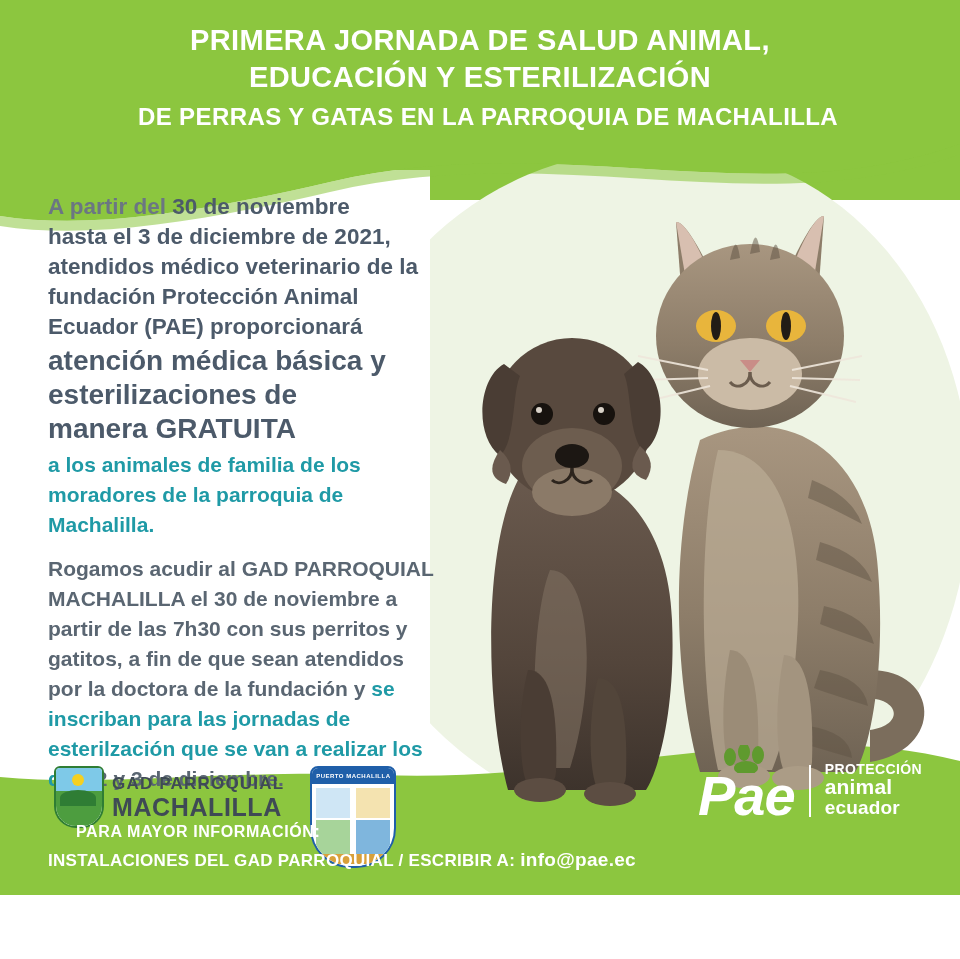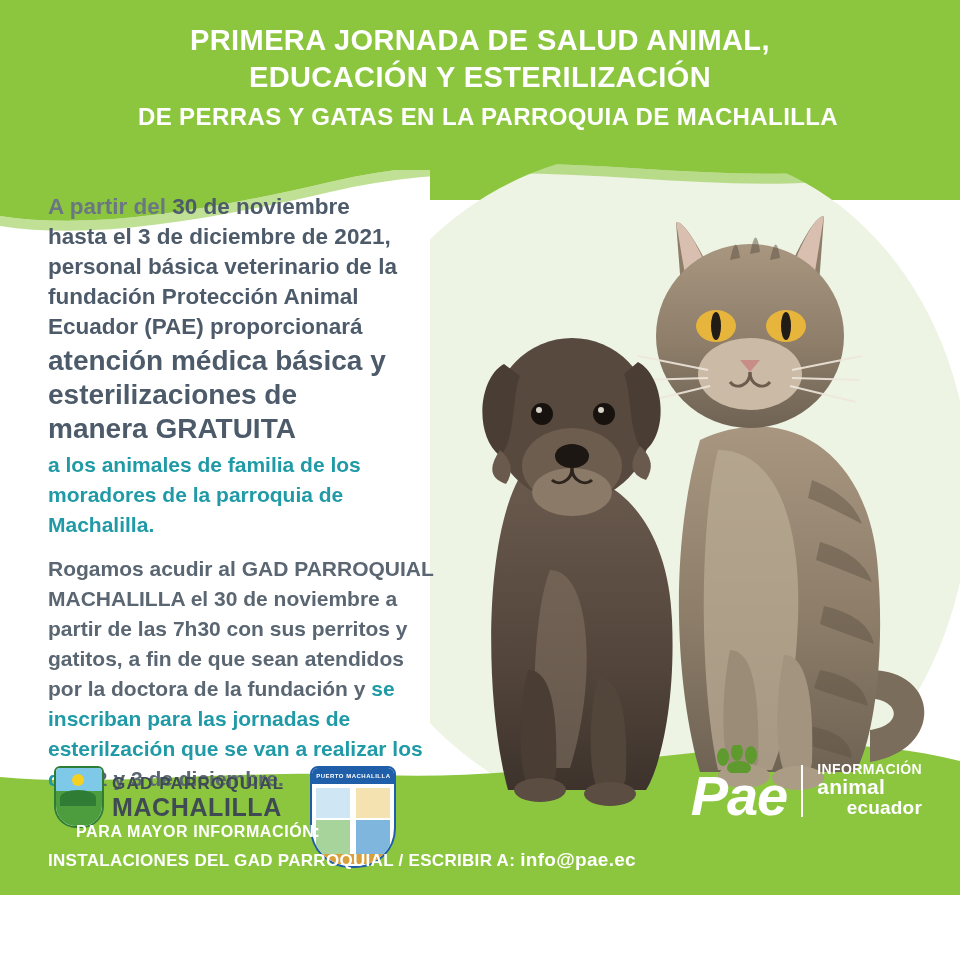--- a/index.html
+++ b/index.html
@@ -259,21 +259,21 @@
     background: #ffffff;
     margin: 0 4px 4px 4px;
   }
   .pae-sub {
     color: #ffffff;
     line-height: 1.02;
     padding-bottom: 4px;
   }
   .pae-sub .s1 { font-size: 14px; font-weight: bold; letter-spacing: 0.4px; }
   .pae-sub .s2 { font-size: 21px; font-weight: bold; letter-spacing: 0.2px; }
-  .pae-sub .s3 { font-size: 19px; font-weight: bold; letter-spacing: 0.2px; text-align: right; }
+  .pae-sub .s3 { font-size: 19px; font-weight: bold; letter-spacing: 0.2px; }
   .pae-tag {
     position: absolute;
     right: 38px; bottom: 28px;
     z-index: 6;
     color: #ffffff;
     font-size: 16px;
     font-weight: bold;
     letter-spacing: 0.6px;
   }
 
@@ -407,21 +407,21 @@
     <div class="line1">PRIMERA JORNADA DE SALUD ANIMAL,</div>
     <div class="line2">EDUCACIÓN Y ESTERILIZACIÓN</div>
     <div class="line3">DE PERRAS Y GATAS EN LA PARROQUIA DE MACHALILLA</div>
   </div>
 
   <div class="body-copy">
     <div class="para1">
       <span class="grey">A partir del</span>
       <span>30 de noviembre</span><br>
       <span>hasta el 3 de diciembre de 2021,</span><br>
-      <span>personal básica veterinario de la</span><br>
+      <span>atendidos médico veterinario de la</span><br>
       <span>fundación Protección Animal</span><br>
       <span>Ecuador (PAE) proporcionará</span>
     </div>
 
     <div class="big">
       <span>atención médica básica y</span><br>
       <span>esterilizaciones de</span><br>
       <span>manera GRATUITA</span>
     </div>
 
@@ -479,19 +479,19 @@
       <svg class="pae-paw" viewBox="0 0 54 28">
         <ellipse cx="10" cy="12" rx="6" ry="9" fill="#5f9a2e"></ellipse>
         <ellipse cx="24" cy="7" rx="6" ry="9" fill="#5f9a2e"></ellipse>
         <ellipse cx="38" cy="10" rx="6" ry="9" fill="#5f9a2e"></ellipse>
         <ellipse cx="26" cy="23" rx="12" ry="7" fill="#5f9a2e"></ellipse>
       </svg>
       <span>Pae</span>
     </div>
     <div class="pae-divider"></div>
     <div class="pae-sub">
-      <div class="s1">INFORMACIÓN</div>
+      <div class="s1">PROTECCIÓN</div>
       <div class="s2">animal</div>
       <div class="s3">ecuador</div>
     </div>
   </div>
 
 </div>
 
 </body></html>

